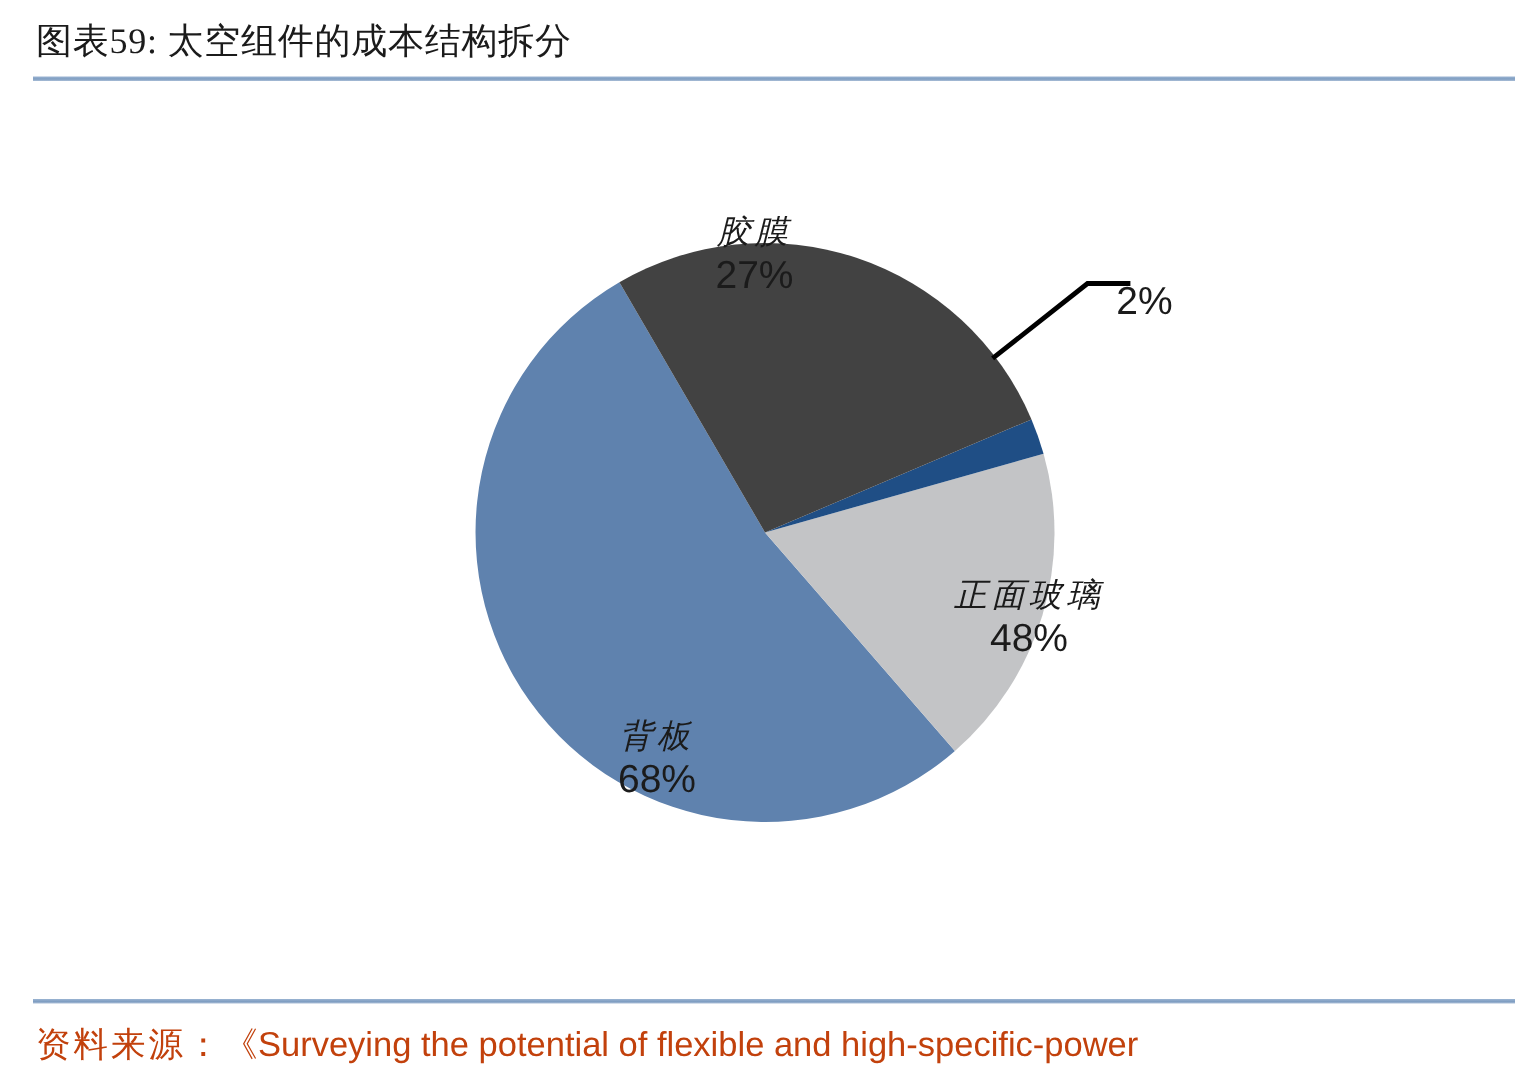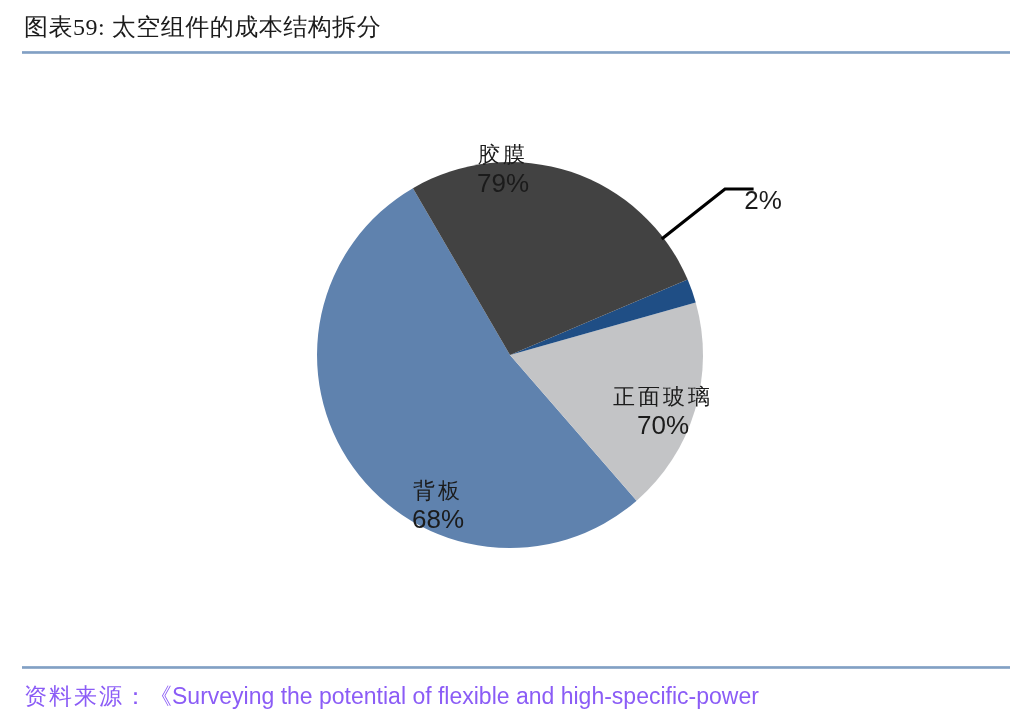--- a/index.html
+++ b/index.html
@@ -44,21 +44,21 @@
     top: 666px;
     width: 988px;
     height: 3px;
     background: linear-gradient(to bottom, #9bb4d2 0%, #7f9ec2 55%, #a9bdd6 100%);
   }
   #source-note {
     position: absolute;
     left: 24px;
     top: 681px;
     font-size: 23px;
-    color: #8b5cf6;
+    color: #c2410c;
     white-space: nowrap;
     font-family: "Liberation Sans", "DejaVu Sans", sans-serif;
   }
   #source-note .cjk {
     font-family: "Liberation Serif", "DejaVu Serif", serif;
     letter-spacing: 2px;
   }
 
   
   #pie-area {
@@ -74,31 +74,32 @@
     position: absolute;
     text-align: center;
     white-space: nowrap;
     line-height: 1.18;
   }
   .slice-label .name {
     display: block;
     font-size: 22px;
     font-family: "Liberation Serif", "DejaVu Serif", serif;
     letter-spacing: 3px;
+    font-style: italic;
   }
   .slice-label .pct {
     display: block;
     font-size: 26px;
     font-family: "Liberation Sans", "DejaVu Sans", sans-serif;
   }
   .on-light .name, .on-light .pct { color: #1b1b1b; }
 
   #label-film      { left: 398px; top: 86px;  width: 210px; }
   #label-cell      { left: 668px; top: 129px; width: 190px; }
-  #label-glass     { left: 573px; top: 328px; width: 180px; }
+  #label-glass     { left: 596px; top: 328px; width: 180px; }
   #label-backsheet { left: 348px; top: 422px; width: 180px; }
 </style>
 </head>
 <body>
 
 <div id="chart-title">图表59:  太空组件的成本结构拆分</div>
 <div id="title-rule"></div>
 
 <div id="pie-area">
 
@@ -110,30 +111,30 @@
 
     <path fill="#1f4e85" d="M 510 299 L 687.66 223.59 A 193 193 0 0 1 695.71 246.45 Z"></path>
 
     <path fill="#424242" d="M 510 299 L 412.92 132.19 A 193 193 0 0 1 687.66 223.59 Z"></path>
 
     <polyline points="663,182 725,133 752,133" fill="none" stroke="#000000" stroke-width="3.2" stroke-linecap="square" stroke-linejoin="miter"></polyline>
   </svg>
 
   <div class="slice-label on-light" id="label-film">
     <span class="name">胶膜</span>
-    <span class="pct">79%</span>
+    <span class="pct">27%</span>
   </div>
 
   <div class="slice-label on-light" id="label-cell">
     <span class="pct">2%</span>
   </div>
 
   <div class="slice-label on-light" id="label-glass">
     <span class="name">正面玻璃</span>
-    <span class="pct">70%</span>
+    <span class="pct">48%</span>
   </div>
 
   <div class="slice-label on-light" id="label-backsheet">
     <span class="name">背板</span>
     <span class="pct">68%</span>
   </div>
 </div>
 
 <div id="footer-rule"></div>
 <div id="source-note"><span class="cjk">资料来源：</span><span>《Surveying the potential of flexible and high-specific-power</span></div>

